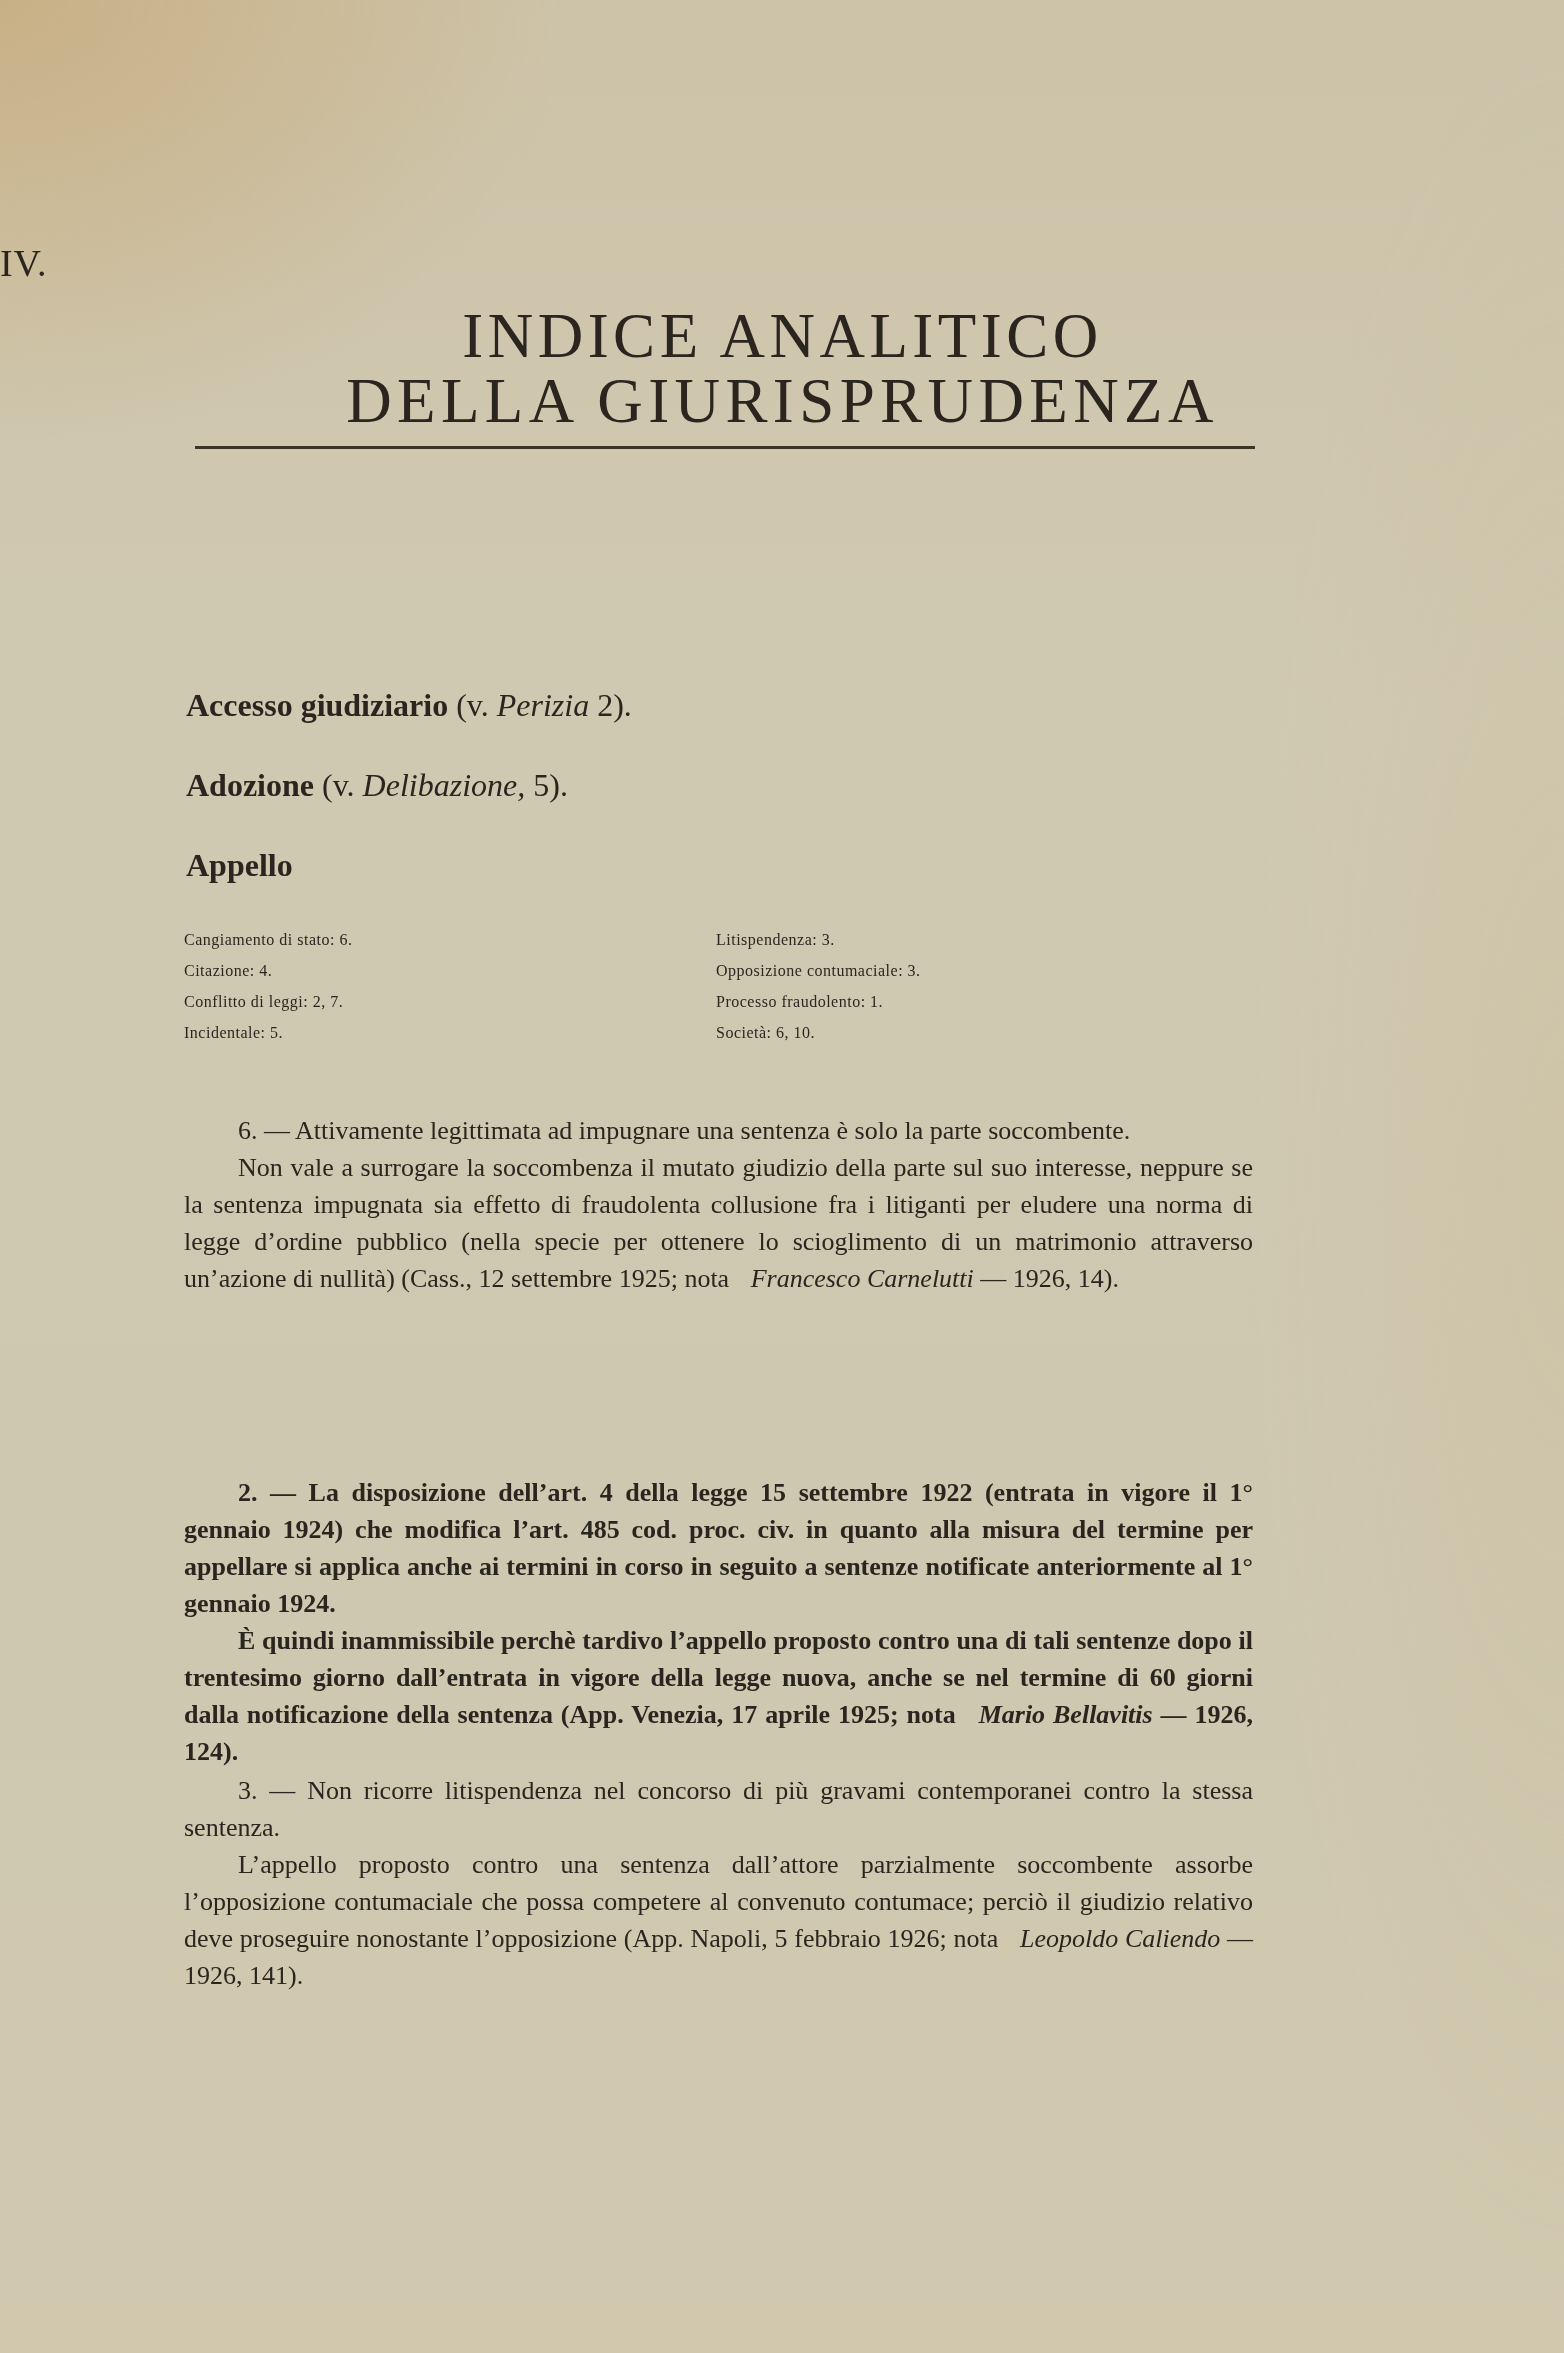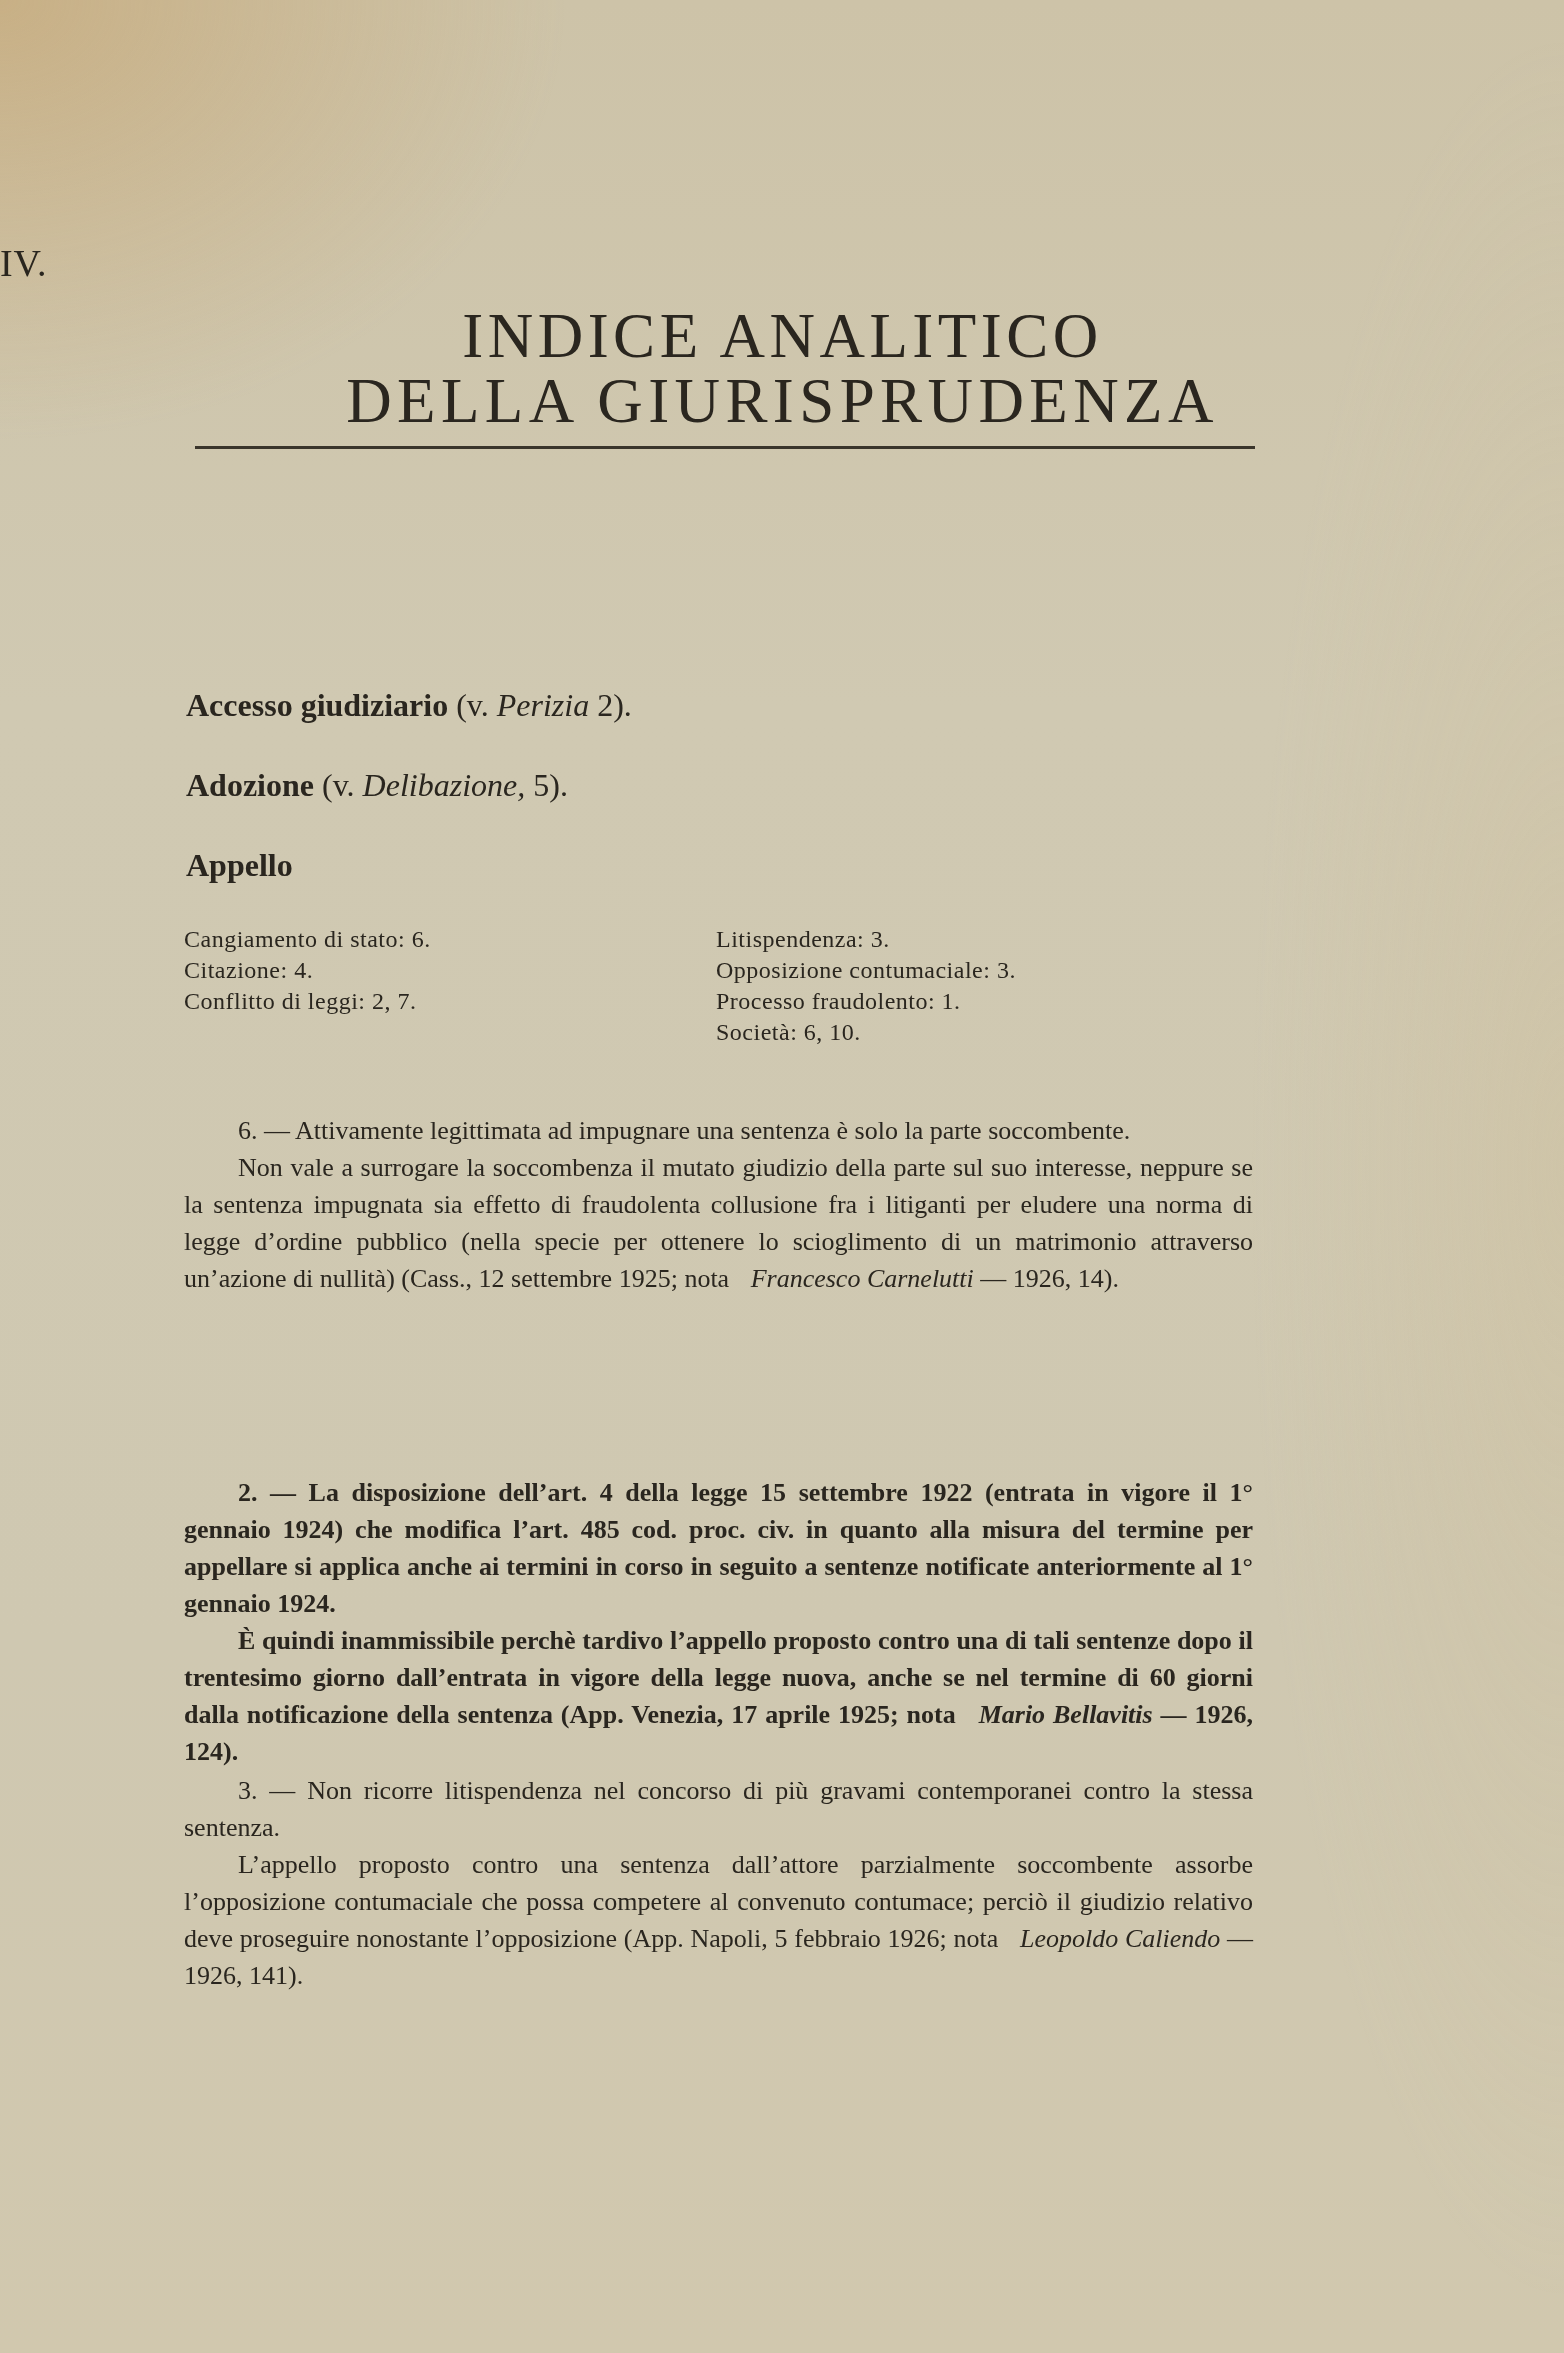--- a/index.html
+++ b/index.html
@@ -32,21 +32,21 @@
     background: #3a352b;
   }
   .entry {
     left: 186px; font-size: 32px; line-height: 40px;
     font-family: "Liberation Serif", serif;
   }
   .entry .bold { font-weight: bold; }
   .entry i { font-style: italic; margin-top: 39px; }
   .sub-index {
     left: 184px; width: 1069px; top: 924px;
-    display: flex; font-size: 24px; line-height: 31px;
+    display: flex; font-size: 16px; line-height: 31px;
     font-family: "Liberation Serif", serif; letter-spacing: 0.5px;
   }
   .sub-index .col { width: 532px; }
   .sub-index .col div { white-space: nowrap; }
   .para-block {
     left: 184px; width: 1069px;
     font-size: 26px; line-height: 37px;
     font-family: "Liberation Serif", serif;
     text-align: justify;
   }
@@ -82,20 +82,21 @@
 
 <div class="abs entry" style="top:845px;">
   <span class="bold">Appello</span>
 </div>
 
 <div class="abs sub-index">
   <div class="col">
     <div>Cangiamento di stato: 6.</div>
     <div>Citazione: 4.</div>
     <div>Conflitto di leggi: 2, 7.</div>
+    <div>Incidentale: 5.</div>
   </div>
   <div class="col">
     <div>Litispendenza: 3.</div>
     <div>Opposizione contumaciale: 3.</div>
     <div>Processo fraudolento: 1.</div>
     <div>Società: 6, 10.</div>
   </div>
 </div>
 
 <div class="abs para-block" style="top:1112px;">

